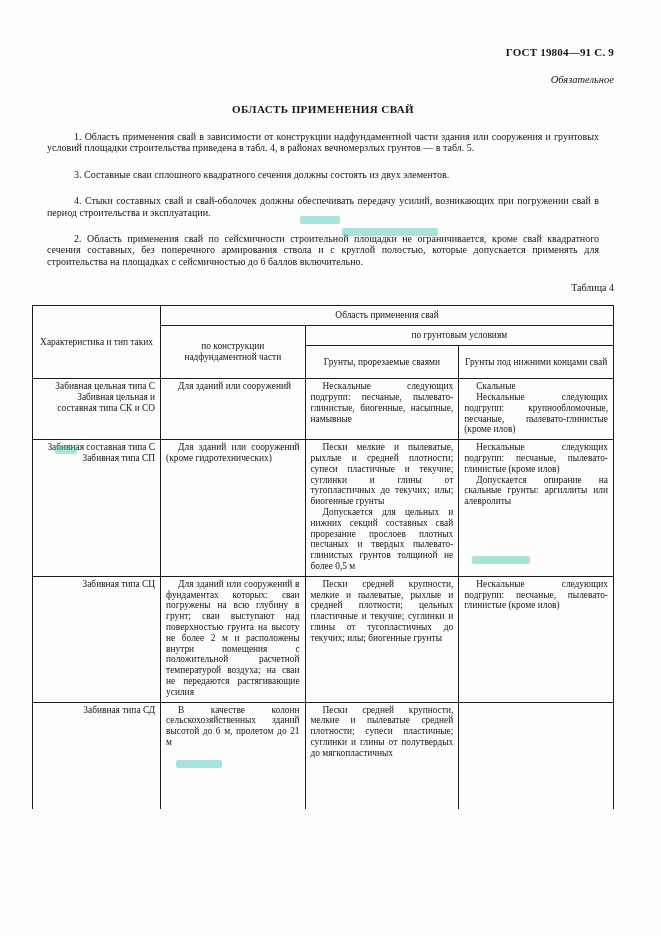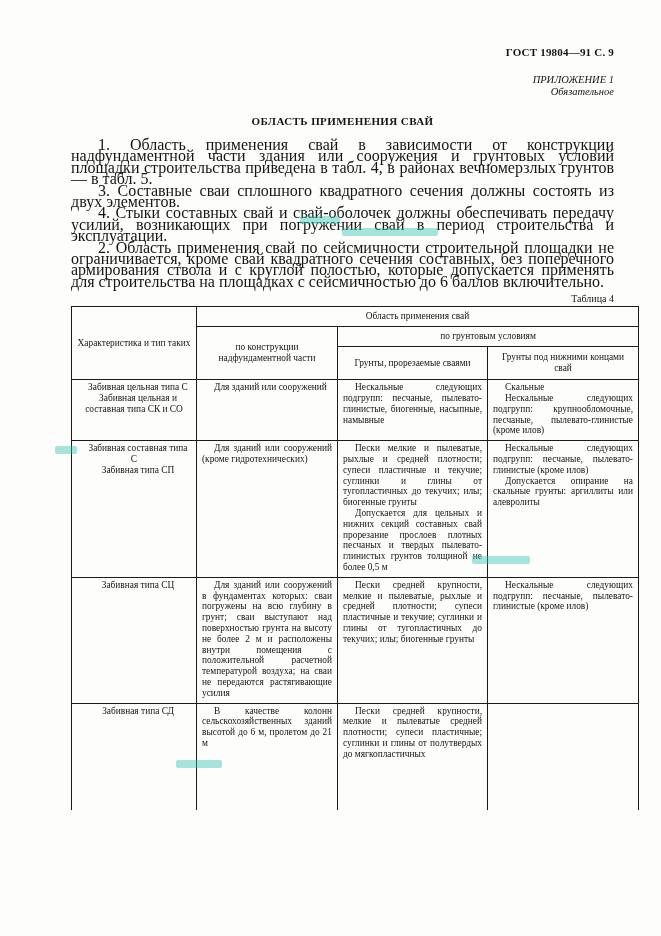--- a/index.html
+++ b/index.html
@@ -1,51 +1,50 @@
 <!DOCTYPE html>
 <html lang="ru"><head>
 <meta charset="utf-8">
 <style>
   html,body{margin:0;padding:0;}
   body{background:#ffffff;}
   .page{
     width:661px;height:936px;box-sizing:border-box;position:relative;overflow:hidden;
     background:#fdfdfb;color:#151515;
     font-family:"Liberation Serif","DejaVu Serif",serif;
-    padding:46px 47px 0 71px;
+    padding:46px 47px 0 32px;
     -webkit-hyphens:auto;hyphens:auto;
   }
   .doc-header{text-align:right;font-weight:bold;font-size:11px;line-height:13px;letter-spacing:.2px;}
   .annex-block{margin-top:15px;text-align:right;font-style:italic;font-size:10.5px;line-height:12px;}
   .title{margin-top:17px;text-align:center;font-weight:bold;font-size:11px;line-height:13px;letter-spacing:.4px;}
   .body-text{margin-top:11px;}
-  .para{margin:0;font-size:16px;line-height:11.4px;text-align:justify;text-indent:27px;}
-  .table-caption{margin-top:6px;margin-bottom:2px;text-align:right;font-size:10px;line-height:11px;}
+  .para{margin:15px;font-size:10px;line-height:11.4px;text-align:justify;text-indent:27px;}
+  .table-caption{margin-top:6px;margin-bottom:12px;text-align:right;font-size:10px;line-height:11px;}
   table.gost{width:100%;border-collapse:collapse;font-size:9.4px;line-height:10.8px;table-layout:fixed;}
   .gost th{border:1px solid #1b1b1b;font-weight:normal;text-align:center;vertical-align:middle;padding:2px 4px;}
   .gost thead tr:nth-child(1) th{height:15px;}
   .gost thead tr:nth-child(2) th{height:15px;}
   .gost thead tr:nth-child(3) th{height:28px;}
   .gost td{border:1px solid #1b1b1b;vertical-align:top;padding:2px 5px 4px 5px;}
   .gost tr.last td{border-bottom:none;height:100px;}
-  .tp{margin:0;text-indent:8px;text-align:center;}
+  .tp{margin:0;text-indent:8px;text-align:right;}
   .cp{margin:0;text-align:justify;text-indent:12px;}
   .artifact{position:absolute;background:rgba(47,191,174,.42);border-radius:2px;pointer-events:none;}
 </style>
 </head>
 <body>
 
 <div class="page">
 
   <div class="doc-header">
     <span>ГОСТ 19804—91 С. 9</span>
   </div>
 
   <div class="annex-block">
-    <div>ПРИЛОЖЕНИЕ 1</div>
     <div>Обязательное</div>
   </div>
 
   <div class="title">ОБЛАСТЬ ПРИМЕНЕНИЯ СВАЙ</div>
 
   <div class="body-text">
     <p class="para">1. Область применения свай в зависимости от конструкции надфундаментной части здания или сооружения и грунтовых условий площадки строительства приведена в табл. 4, в районах вечномерзлых грунтов — в табл. 5.</p>
     <p class="para">3. Составные сваи сплошного квадратного сечения должны состоять из двух элементов.</p>
     <p class="para">4. Стыки составных свай и свай-оболочек должны обеспечивать передачу усилий, возникающих при погружении свай в период строительства и эксплуатации.</p>
     <p class="para">2. Область применения свай по сейсмичности строительной площадки не ограничивается, кроме свай квадратного сечения составных, без поперечного армирования ствола и с круглой полостью, которые допускается применять для строительства на площадках с сейсмичностью до 6 баллов включительно.</p>
@@ -112,21 +111,21 @@
       </tr>
 
       <tr>
         <td>
           <p class="tp">Забивная типа СЦ</p>
         </td>
         <td>
           <p class="cp">Для зданий или сооружений в фундаментах которых: сваи погружены на всю глубину в грунт; сваи выступают над поверхностью грунта на высоту не более 2 м и расположены внутри помещения с положительной расчетной температурой воздуха; на сваи не передаются растягивающие усилия</p>
         </td>
         <td>
-          <p class="cp">Пески средней крупности, мелкие и пылеватые, рыхлые и средней плотности; супеси пластичные и текучие; суглинки и глины от тугопластичных до текучих; илы; биогенные грунты</p>
+          <p class="cp">Пески средней крупности, мелкие и пылеватые, рыхлые и средней плотности; цельных пластичные и текучие; суглинки и глины от тугопластичных до текучих; илы; биогенные грунты</p>
         </td>
         <td>
           <p class="cp">Нескальные следующих подгрупп: песчаные, пылевато-глинистые (кроме илов)</p>
         </td>
       </tr>
 
       <tr class="last">
         <td>
           <p class="tp">Забивная типа СД</p>
         </td>

